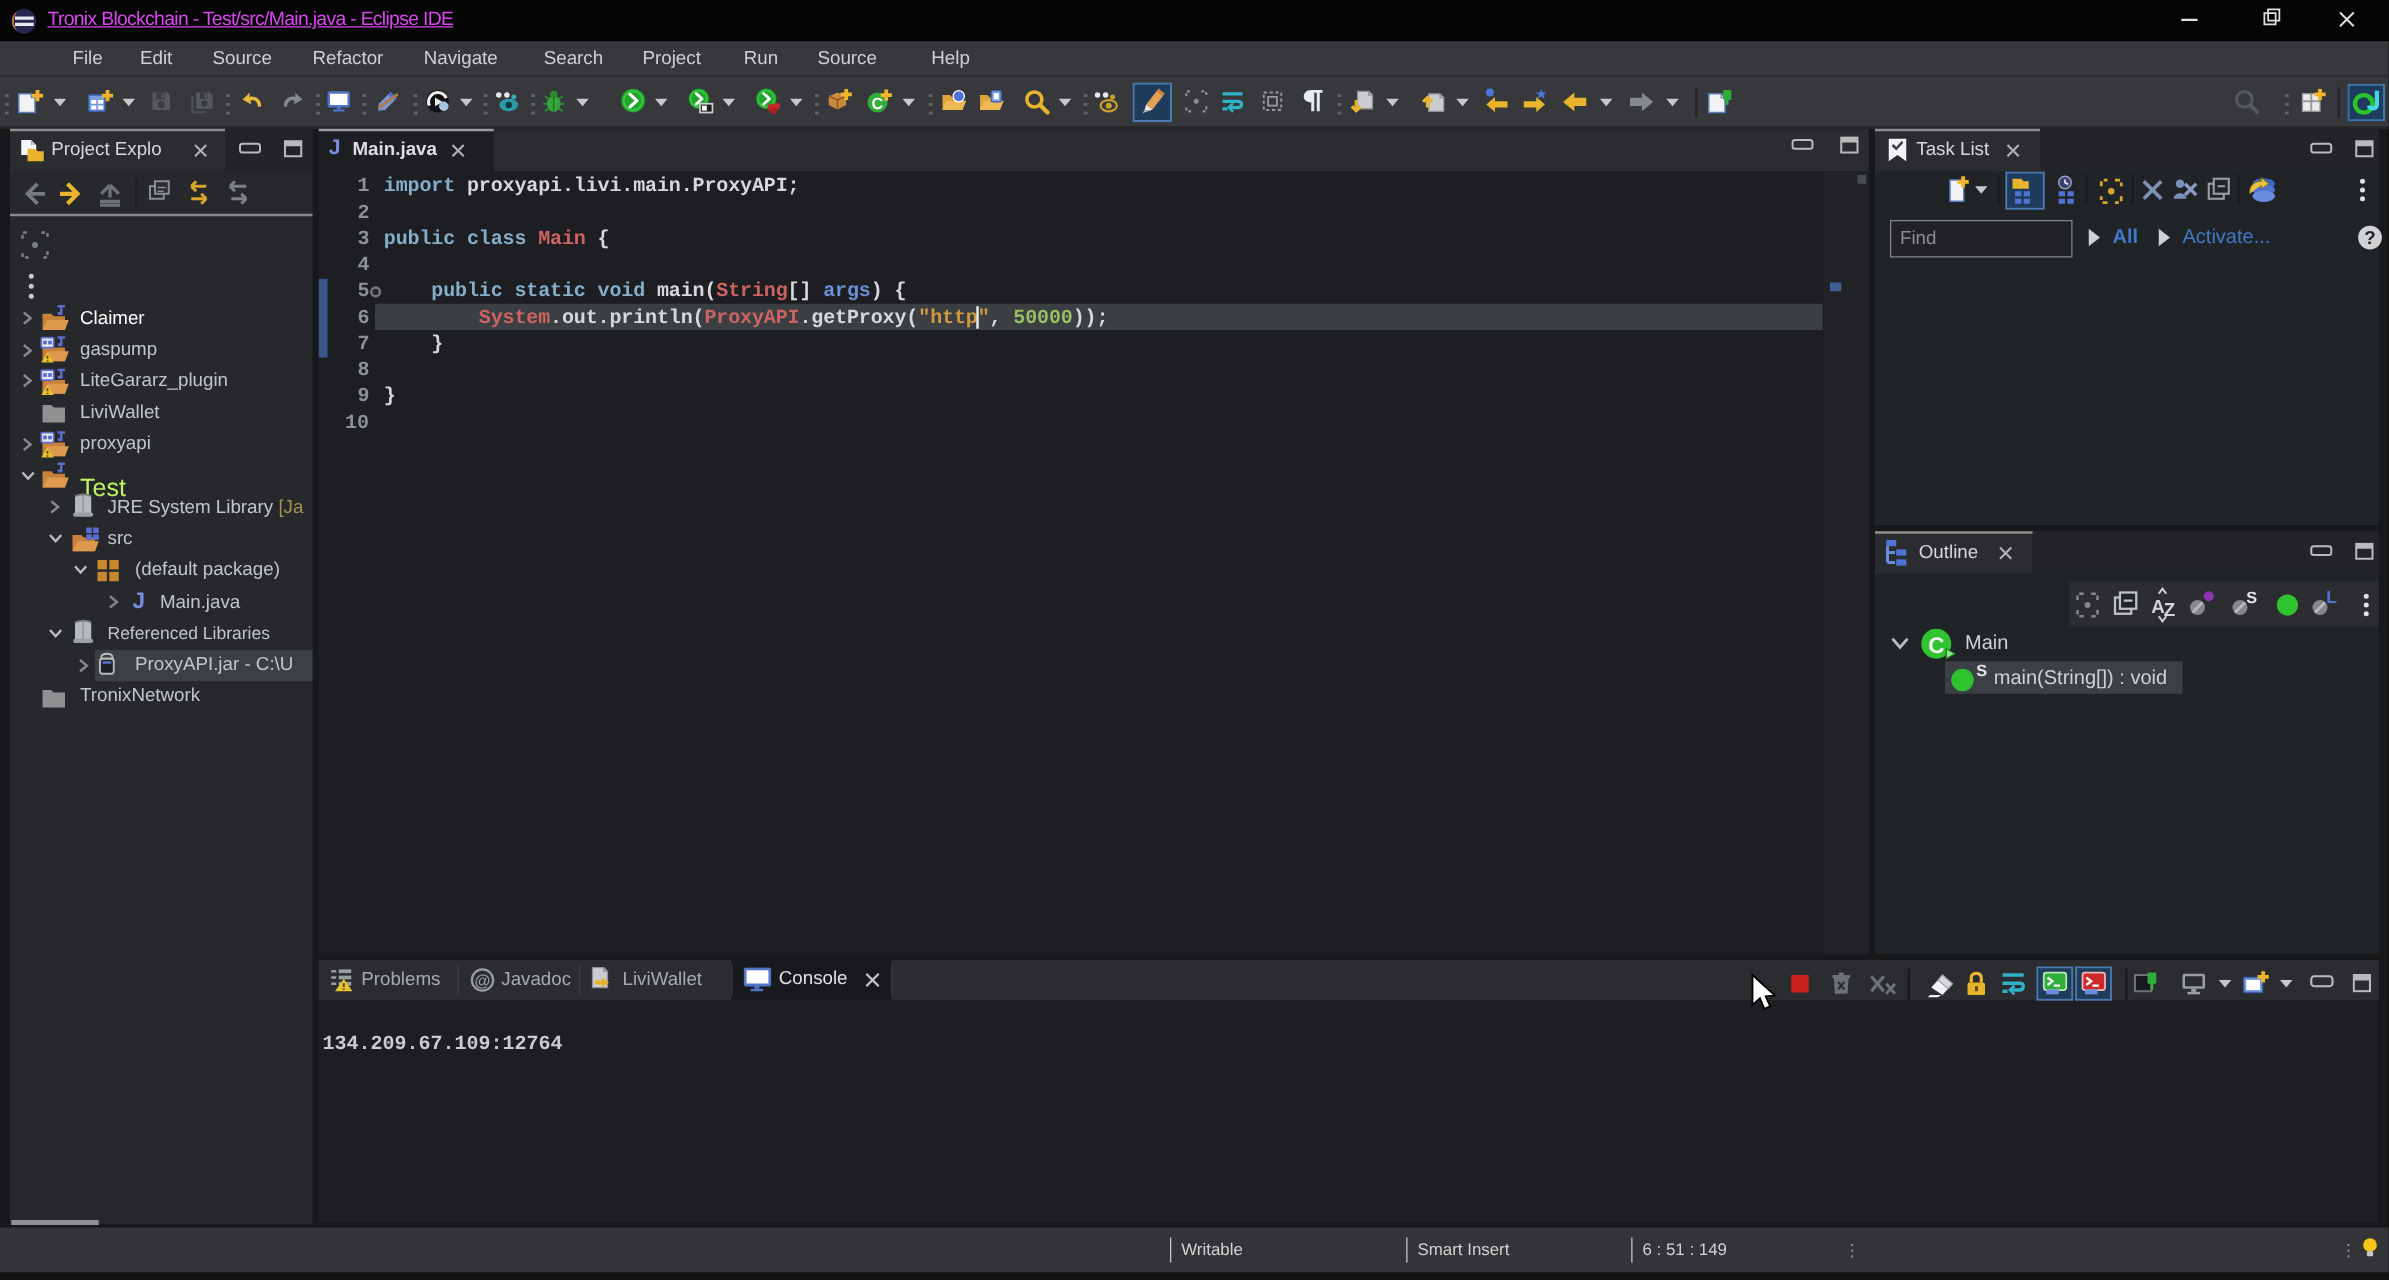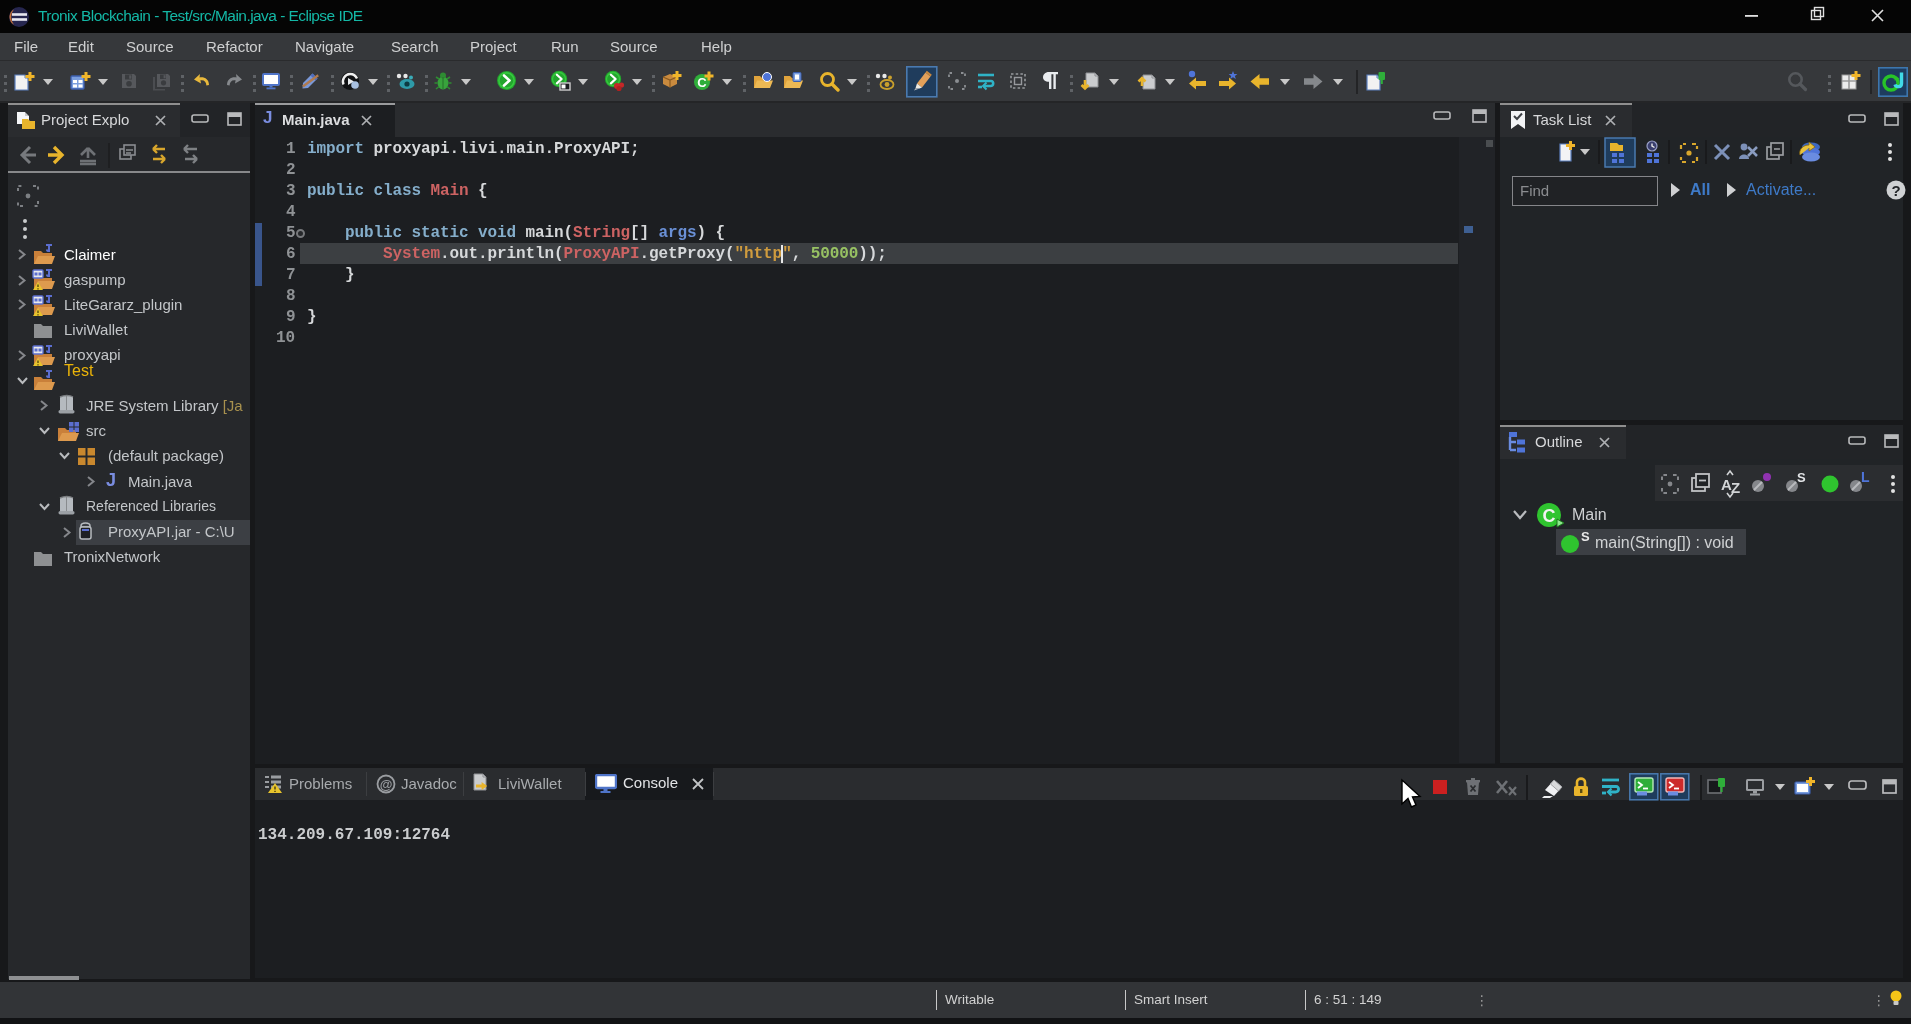--- a/index.html
+++ b/index.html
@@ -1,21 +1,21 @@
 <!DOCTYPE html>
 <html><head>
 <meta charset="utf-8">
 <style>
 * { margin:0; padding:0; box-sizing:border-box; }
 html,body { width:1911px; height:1024px; background:#0a0a0a; overflow:hidden; }
 #app { position:relative; width:1911px; height:1024px; font-family:"Liberation Sans",sans-serif; background:#17181a; }
 #titlebar { position:absolute; left:0; top:0; width:1911px; height:33px; background:#050505; }
-#title { position:absolute; left:38px; top:7px; font-size:15.5px; color:#14b8a6; letter-spacing:-0.55px; }
+#title { position:absolute; left:38px; top:7px; font-size:15.5px; color:#d946ef; letter-spacing:-0.55px;text-decoration:underline; }
 #menubar { position:absolute; left:0; top:33px; width:1911px; height:28px; background:#36383b; border-bottom:1px solid #2a2b2d; }
-.mi { position:absolute; top:5px; font-size:15px; color:#cfd0d1; }
+.mi { position:absolute; top:5px; font-size:15px; color:#cfd0d1;margin-left:44px; }
 #toolbar { position:absolute; left:0; top:61px; width:1911px; height:42px; background:#36383b; border-bottom:2px solid #242527; }
 .ic { position:absolute; top:71px; }
 .dd { position:absolute; top:79px; width:0; height:0; border-left:5px solid transparent; border-right:5px solid transparent; border-top:6px solid #c8c8c8; }
 .hdl { position:absolute; top:73px; width:3px; height:22px;
   background-image:radial-gradient(circle 1.5px, #5f6266 1.5px, transparent 1.6px);
   background-size:3px 7px; }
 #statusbar { position:absolute; left:0; top:982px; width:1911px; height:36px; background:#323437; color:#d2d2d2; font-size:13.5px; }
 #bottomstrip { position:absolute; left:0; top:1018px; width:1911px; height:6px; background:#111214; }
 </style>
 </head>
@@ -361,21 +361,21 @@
       </svg>
 <div style="position:absolute;left:64px;top:346px;font-size:15px;color:#c3c6c9;white-space:nowrap">proxyapi</div>
 <svg style="position:absolute;left:16px;top:376px" width="13" height="10" viewBox="0 0 13 10">
         <path d="M2 2 L6.5 7 L11 2" stroke="#b9bbbe" stroke-width="2" fill="none"></path>
       </svg>
 <svg style="position:absolute;left:32px;top:369px" width="24" height="23" viewBox="0 0 24 23">
         <path d="M2 8 L9 8 L11 10 L20 10 L20 21 L2 21 Z" fill="#c9803a"></path>
         <path d="M2 21 L6 13 L23 13 L20 21 Z" fill="#dd9a4e"></path>
         <path d="M14 1 L20 1 L20 3 L18 3 L18 9 L16 9 C14.5 9 14 8 14 6.5 L16 6.5 L16 3 L14 3 Z" fill="#5b6ed0"></path>
       </svg>
-<div style="position:absolute;left:64px;top:362px;font-size:16px;color:#eab308;white-space:nowrap">Test</div>
+<div style="position:absolute;left:64px;top:380px;font-size:20px;color:#bef264;white-space:nowrap">Test</div>
 <svg style="position:absolute;left:39px;top:399px" width="10" height="13" viewBox="0 0 10 13">
         <path d="M2 2 L7.5 6.5 L2 11" stroke="#85878b" stroke-width="2" fill="none"></path>
       </svg>
 <svg style="position:absolute;left:56px;top:394px" width="24" height="23" viewBox="0 0 24 23">
         <path d="M4 3 C8 1 14 1 17 3 L17 18 C14 16 8 16 4 18 Z" fill="#b5babf"></path>
         <path d="M10.5 2 L10.5 17" stroke="#888b8e" stroke-width="1"></path>
         <path d="M4 3 C8 1 14 1 17 3" fill="none" stroke="#7a7d80" stroke-width="1.4"></path>
         <rect x="2.5" y="16" width="16" height="3.4" rx="1.6" fill="#9ba0a5"></rect>
       </svg>
 <div style="position:absolute;left:86px;top:397px;font-size:15px;color:#c3c6c9;white-space:nowrap">JRE System Library <span style="color:#a8914e">[Ja</span></div>

